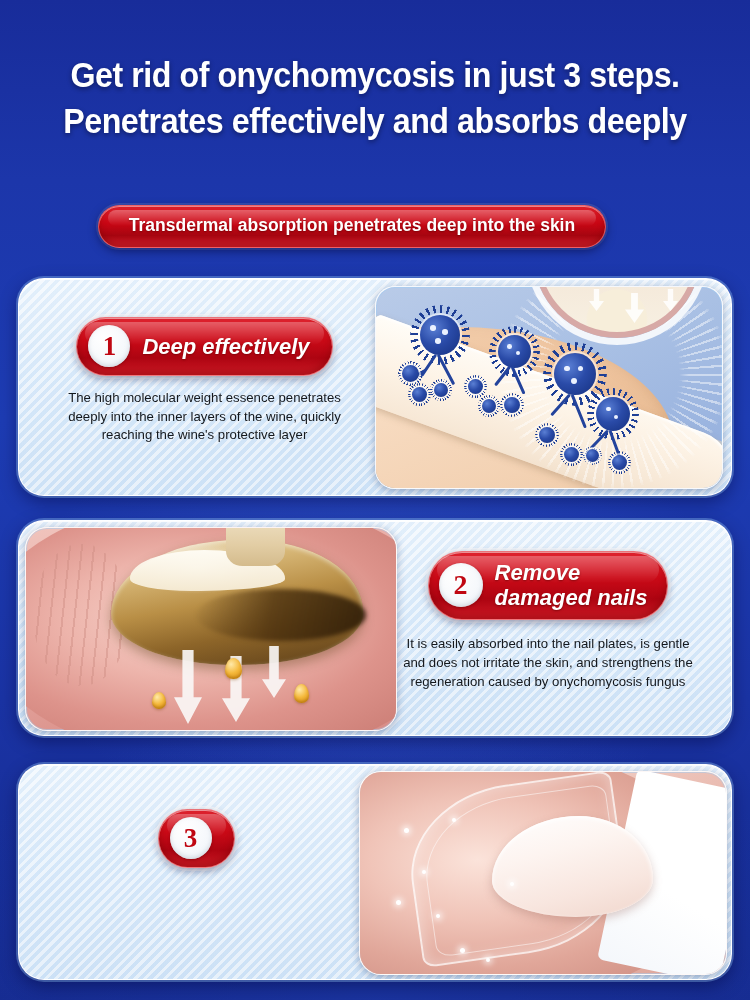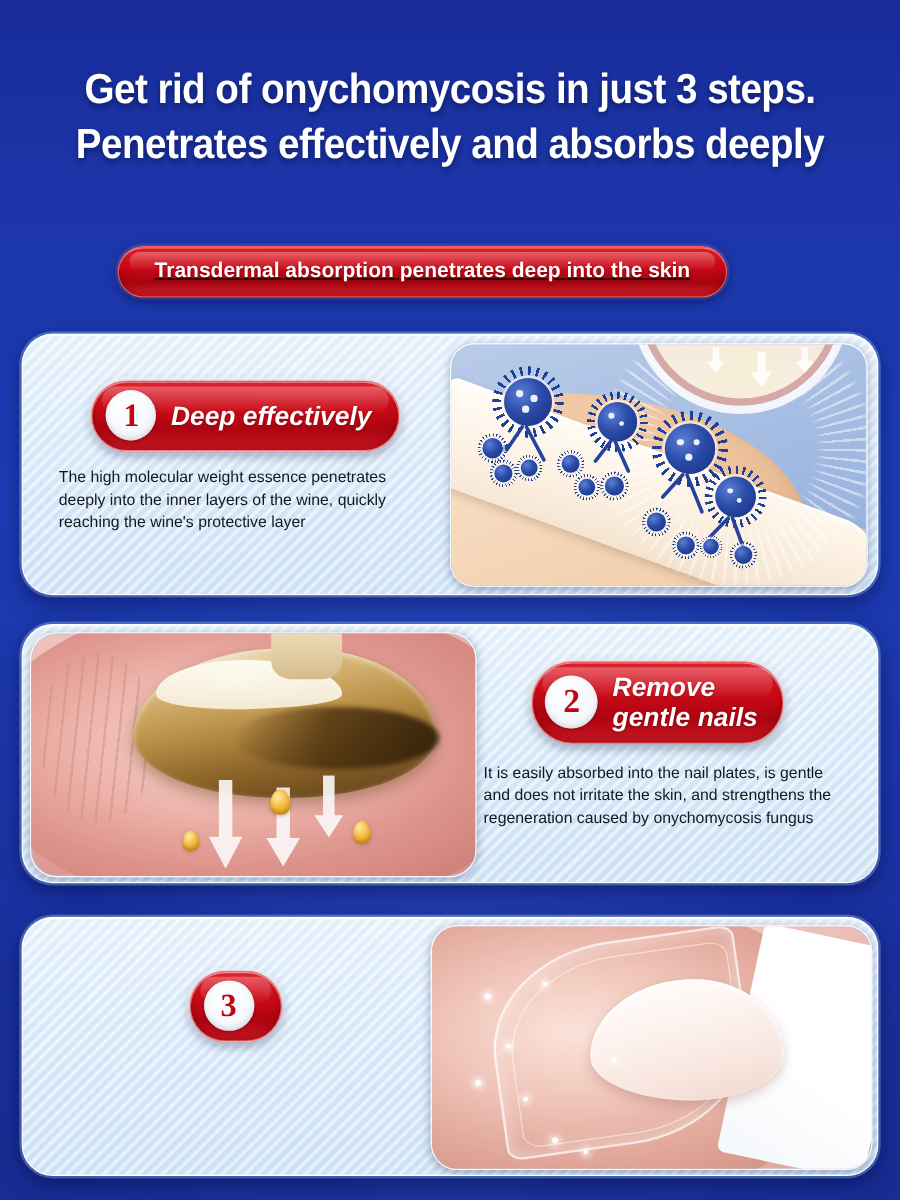--- a/index.html
+++ b/index.html
@@ -19,21 +19,21 @@
     text-align:center; color:#fff;
     font-family:"Liberation Sans", sans-serif;
     font-weight:bold; font-size:35px; line-height:46px;
     letter-spacing:-0.5px;
     transform:scaleX(0.92); transform-origin:50% 50%;
     text-shadow:0 2px 6px rgba(0,0,20,0.45);
   }
   .headline .ln { display:block; white-space:nowrap; }
 
   
-  .banner-wrap { position:absolute; top:205px; left:0; width:704px; display:flex; justify-content:center;text-decoration:underline; }
+  .banner-wrap { position:absolute; top:205px; left:0; width:704px; display:flex; justify-content:center; }
   .banner {
     position:relative;
     padding:9px 30px 11px;
     border-radius:40px;
     background:linear-gradient(180deg,#e0202c 0%,#c90614 42%,#a60510 72%,#d8232f 100%);
     box-shadow:0 3px 10px rgba(0,0,40,0.5), inset 0 1px 0 rgba(255,255,255,0.45),
                inset 0 -3px 6px rgba(120,0,0,0.45), 0 0 0 2px rgba(255,255,255,0.12);
     border:1px solid rgba(255,160,160,0.5);
   }
   .banner::after{
@@ -97,21 +97,21 @@
   .badge-title {
     position:relative; z-index:2;
     color:#fff; font-weight:bold; font-style:italic; font-size:22px; line-height:25px;
     text-shadow:0 1px 2px rgba(90,0,0,0.55); white-space:pre-line;
   }
   .c2 .numcircle { width:44px; height:44px; flex:0 0 44px; font-size:28px; }
   .c2 .badge { padding:8px 20px 9px 10px; }
 
   
   .body-text {
-    margin-top:13px; color:#14181d;
+    margin-top:13px; text-align:center; color:#14181d;
     font-size:13.2px; line-height:18.5px; max-width:318px;
   }
   .c2 .body-text { margin-top:14px; font-size:13.2px; line-height:19px; max-width:290px; }
   .c3 .body-text { margin-top:22px; font-size:13.2px; line-height:19px; max-width:296px; }
 
   
   .panel { position:relative; overflow:hidden;
     border:1px solid rgba(255,255,255,0.9);
     box-shadow:0 2px 8px rgba(20,40,90,0.35), inset 0 0 0 1px rgba(160,205,245,0.5); }
   .p1 { position:absolute; right:8px; top:7px; width:348px; height:203px; border-radius:20px; }
@@ -386,21 +386,21 @@
       <div class="darrow" style="left:236px; top:118px; height:52px; width:24px;"></div>
       <div class="drop" style="left:126px; top:164px; width:14px; height:17px;"></div>
       <div class="drop" style="left:199px; top:130px;"></div>
       <div class="drop" style="left:268px; top:156px; width:15px; height:19px;"></div>
     </div>
 
     <div class="txtcol">
       <div class="badge">
         <div class="numcircle">2</div>
         <div class="badge-title">Remove
-gentle nails</div>
+damaged nails</div>
       </div>
       <div class="body-text">It is easily absorbed into the nail plates, is gentle and does not irritate the skin, and strengthens the regeneration caused by onychomycosis fungus</div>
     </div>
   </div>
 </div>
 
 <div class="card card3">
   <div class="inner c3">
     <div class="txtcol">
       <div class="badge">

